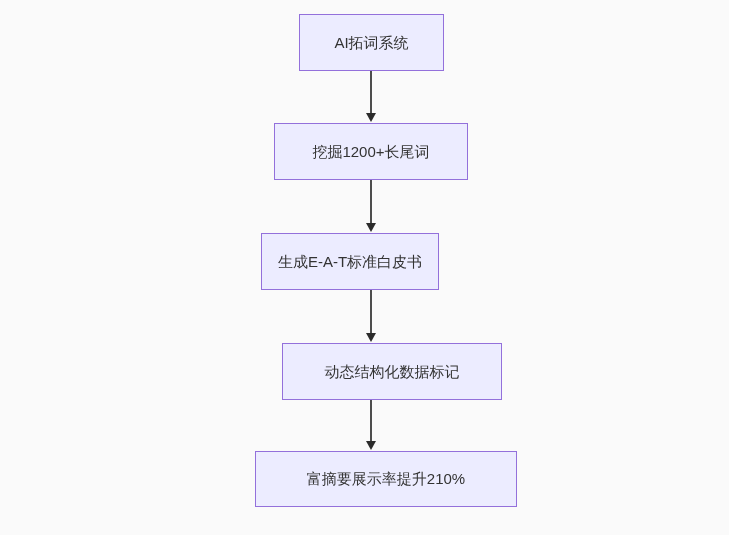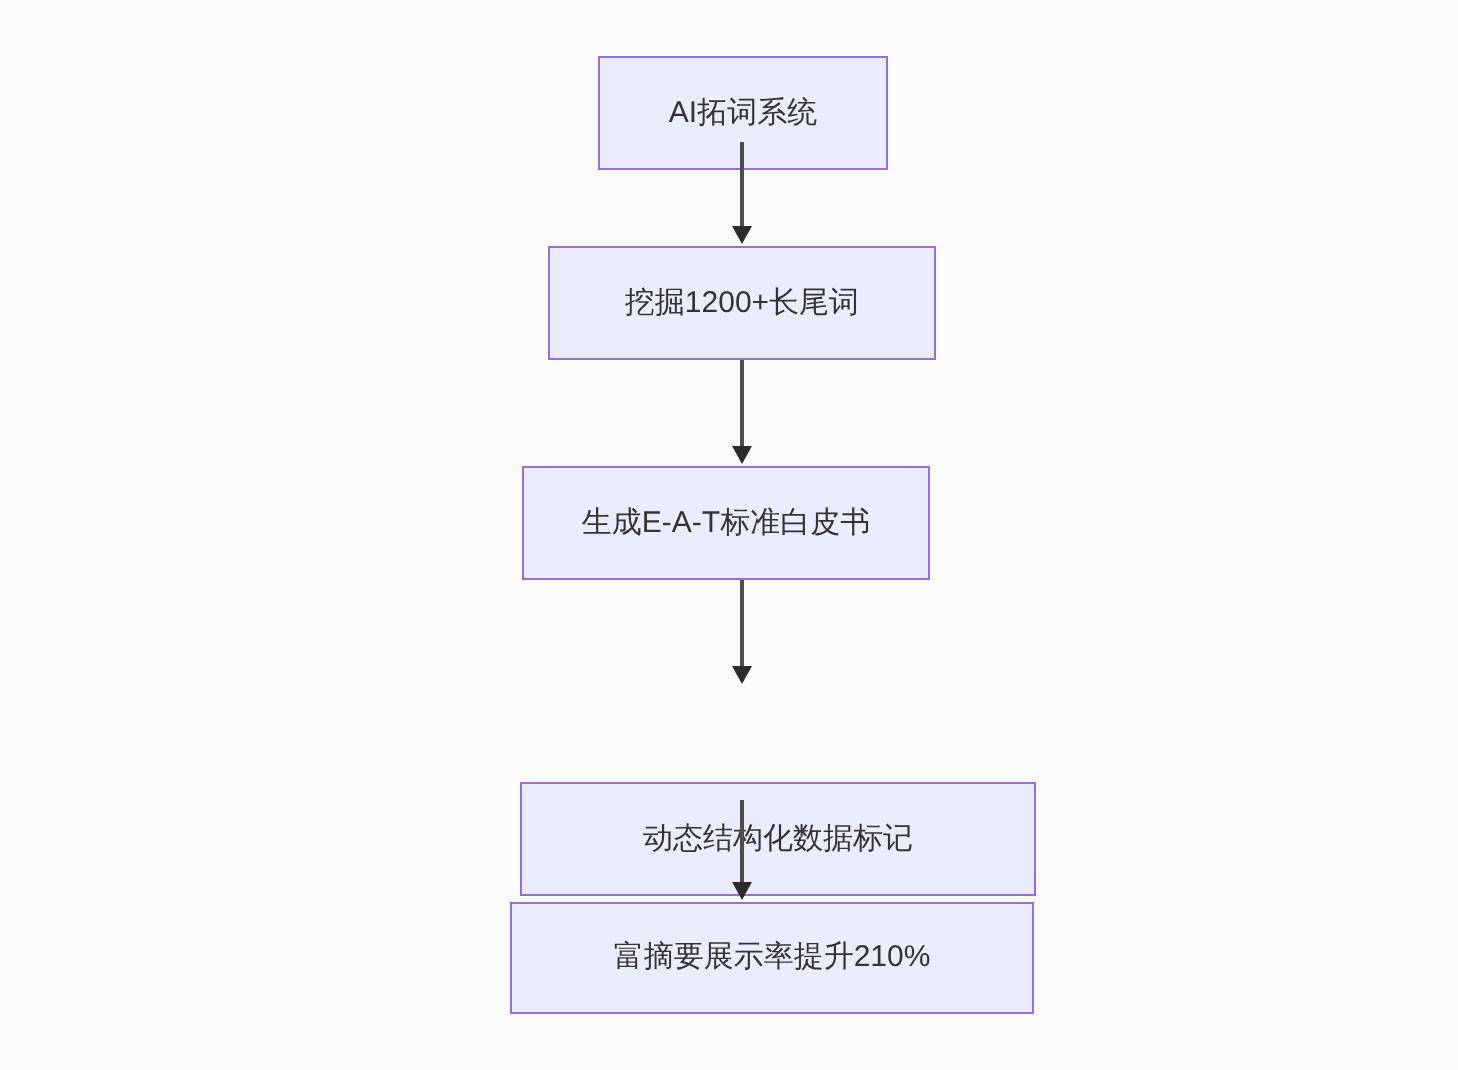--- a/index.html
+++ b/index.html
@@ -24,24 +24,24 @@
     align-items: center;
     justify-content: center;
     text-align: center;
   }
   .node-label {
     color: #333333;
     font-size: 15px;
     line-height: 1.2;
     white-space: nowrap;
   }
-  .n1 { left: 299px; top: 28px;  width: 145px; height: 57px; }
+  .n1 { left: 299px; top: 14px;  width: 145px; height: 57px; }
   .n2 { left: 274px; top: 123px; width: 194px; height: 57px; }
-  .n3 { left: 261px; top: 233px; width: 204px; height: 57px; }
-  .n4 { left: 260px; top: 343px; width: 258px; height: 57px; margin-top: 48px; }
+  .n3 { left: 261px; top: 233px; width: 178px; height: 57px; }
+  .n4 { left: 282px; top: 343px; width: 220px; height: 57px; }
   .n5 { left: 255px; top: 451px; width: 262px; height: 56px; }
 
   .edge {
     position: absolute;
     left: 366px;
     width: 11px;
   }
   .edge-line {
     position: absolute;
     left: 4px;

